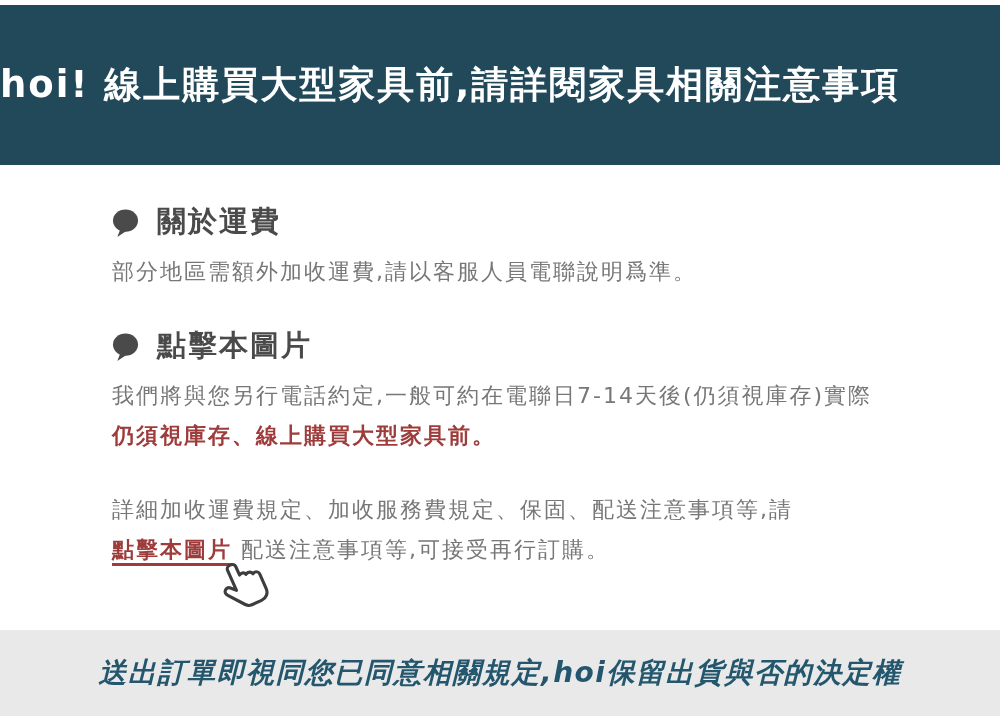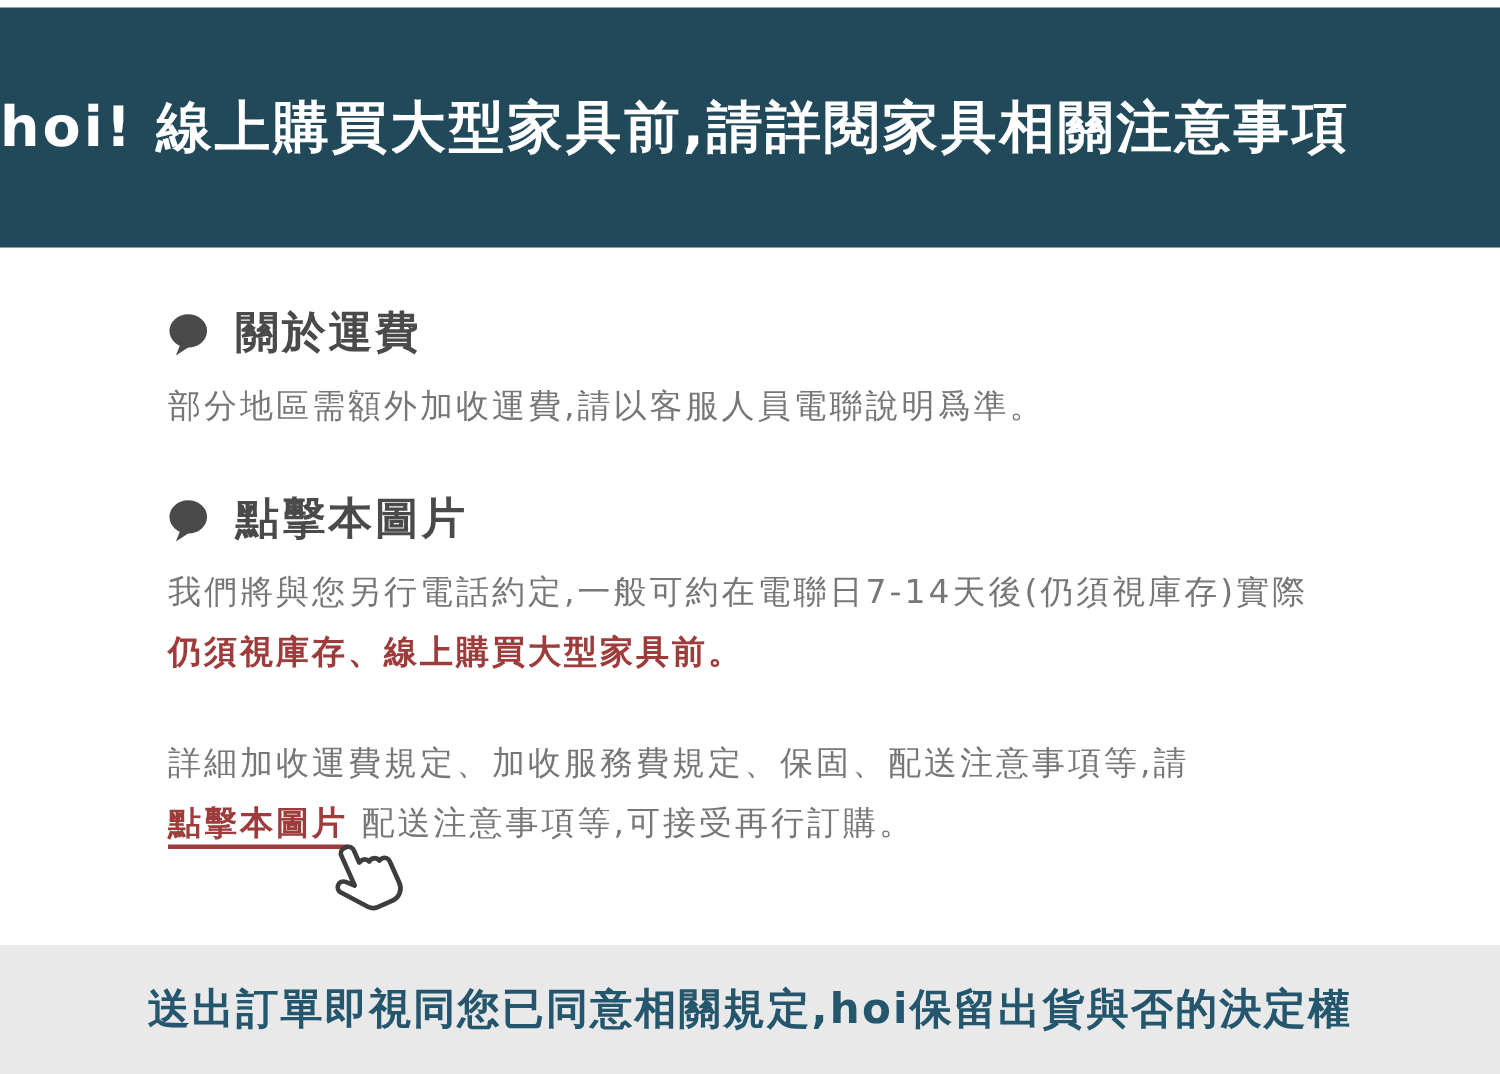--- a/index.html
+++ b/index.html
@@ -87,20 +87,21 @@
   
   .footer-bar {
     position: absolute;
     left: 0; bottom: 0;
     width: 100%;
     height: 86px;
     background: #E9E9E9;
     display: flex;
     align-items: center;
     justify-content: center;
+    font-style: italic;
   }
   .footer-text {
     color: #24576D;
     font-size: 28px;
     font-weight: 700;
     letter-spacing: 1.5px;
     white-space: nowrap;
   }
 </style>
 </head>

